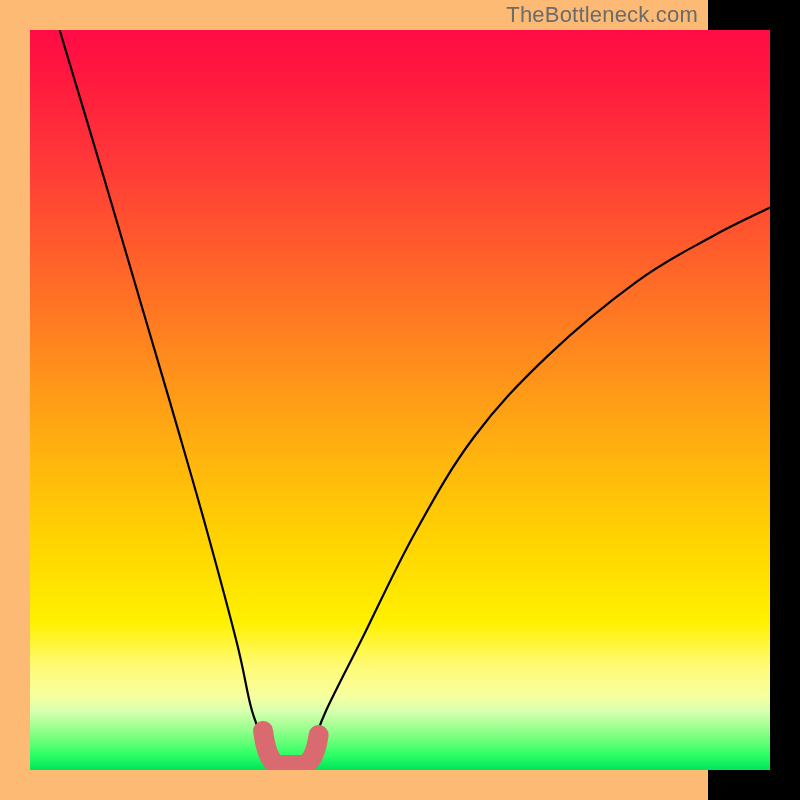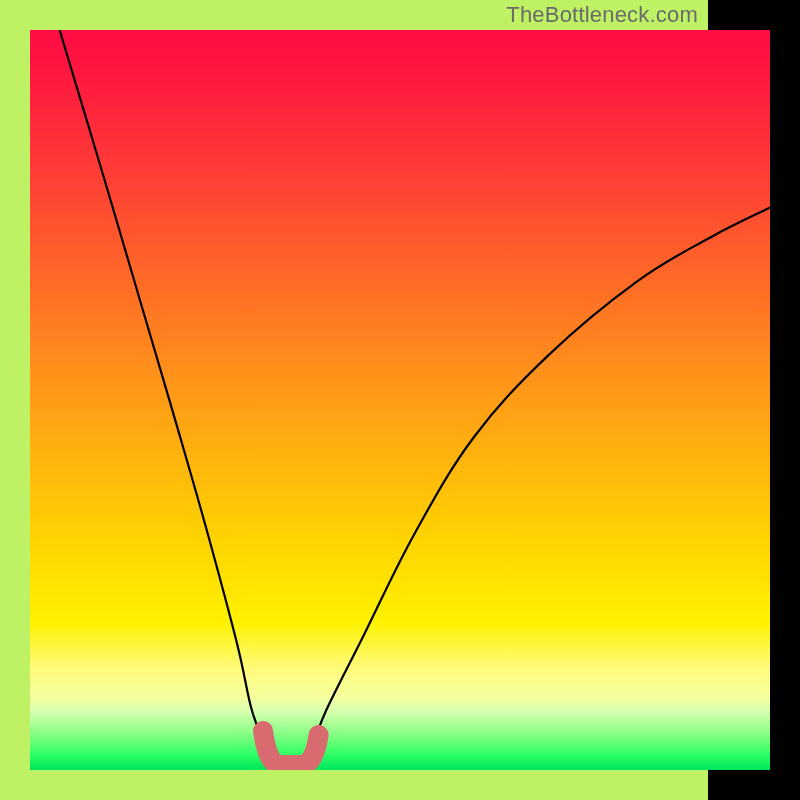--- a/index.html
+++ b/index.html
@@ -8,21 +8,21 @@
     width: 800px;
     height: 800px;
     background: #000;
     font-family: Arial, Helvetica, sans-serif;
     overflow: hidden;
   }
   .frame {
     position: relative;
     width: 708px;
     height: 800px;
-    background: #bef264;
+    background: #fdba74;
   }
   .watermark {
     position: absolute;
     top: 2px;
     right: 10px;
     color: #6b6b6b;
     font-size: 22px;
     font-weight: 500;
     letter-spacing: 0.2px;
     z-index: 20;

